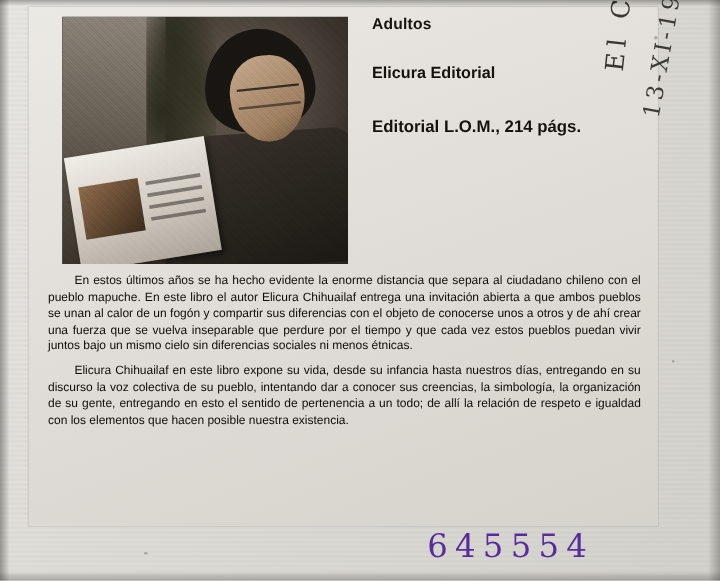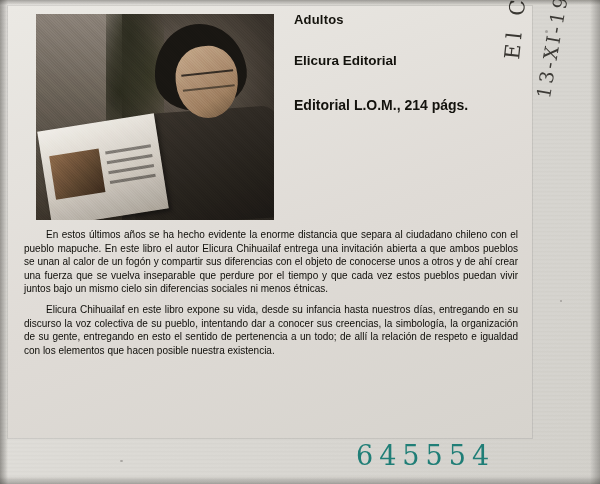--- a/index.html
+++ b/index.html
@@ -25,21 +25,21 @@
     position: absolute;
     left: 0; top: 0;
     width: 600px; height: 484px;
     background:
       repeating-linear-gradient(0deg, rgba(0,0,0,0.03) 0px, rgba(0,0,0,0.0) 2px, rgba(0,0,0,0.02) 4px),
       linear-gradient(120deg, #e6e4e0 0%, #dcdad5 40%, #d2d0cb 100%);
   }
   
   #clip {
     position: absolute;
-    left: 8px;
+    left: 24px;
     top: 6px;
     width: 524px;
     height: 432px;
     background: linear-gradient(160deg, #e9e7e2 0%, #ddd9d4 55%, #d4d1cb 100%);
     box-shadow: 0 0 0 1px rgba(0,0,0,0.08);
   }
   
   #photo {
     position: absolute;
     left: 28px;
@@ -195,21 +195,21 @@
     white-space: nowrap;
     opacity: .85;
   }
   #hand-num {
     position: absolute;
     left: 356px;
     top: 440px;
     font-family: "DejaVu Serif", serif;
     font-size: 27px;
     letter-spacing: 6px;
-    color: #0f766e;
+    color: #4c1d95;
     opacity: .9;
   }
   
   .edge {
     position: absolute;
     background: rgba(30,28,24,.18);
   }
   #edge-top { left: 0; top: 0; width: 600px; height: 5px; background: linear-gradient(180deg, rgba(40,38,34,.35), rgba(40,38,34,0)); }
   #edge-left { left: 0; top: 0; width: 8px; height: 484px; background: linear-gradient(90deg, rgba(40,38,34,.4), rgba(40,38,34,0)); }
   #edge-bottom { left: 0; bottom: 0; width: 600px; height: 8px; background: linear-gradient(0deg, rgba(40,38,34,.3), rgba(40,38,34,0)); }

